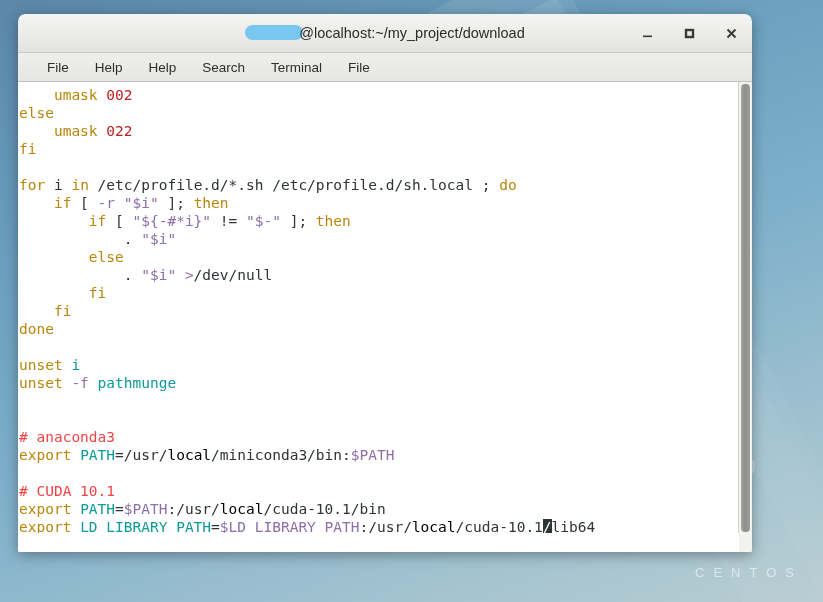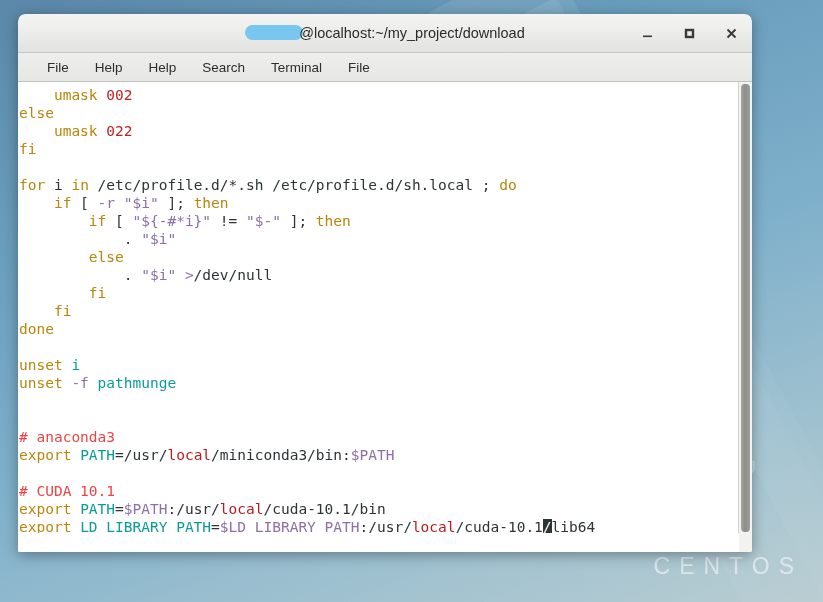--- a/index.html
+++ b/index.html
@@ -27,21 +27,21 @@
     font-size: 112px;
     line-height: 1;
     font-weight: 300;
     color: transparent;
     -webkit-text-stroke: 2px rgba(255,255,255,0.38);
     text-stroke: 2px rgba(255,255,255,0.38);
   }
   #brand-name {
     position: absolute;
     right: 8px; bottom: 14px;
-    font-size: 23px;
+    font-size: 13px;
     letter-spacing: 9px;
     color: rgba(255,255,255,0.55);
   }
   .brand-streak {
     position: absolute;
     background: linear-gradient(120deg, rgba(255,255,255,0.10), rgba(255,255,255,0));
     transform: rotate(-28deg);
     pointer-events: none;
   }
 
@@ -168,21 +168,21 @@
     height: 448px;
     background: linear-gradient(90deg, #a8a8a4, #8e8e8a 40%, #9b9b97);
     border-radius: 4px;
   }
 
   
   .kw   { color: #b8860b; }            
   .num  { color: #c02020; }            
   .var  { color: #8f6fa8; }            
   .ident{ color: #0d9a9a; }            
-  .path { color: #b91c1c; }            
+  .path { color: #000000; }            
   .cmt  { color: #ef4444; }            
   .op   { color: #8f6fa8; }            
   .cursor {
     background: #2e3436;
     color: #ffffff;
   }
 </style>
 </head>
 <body>
 

